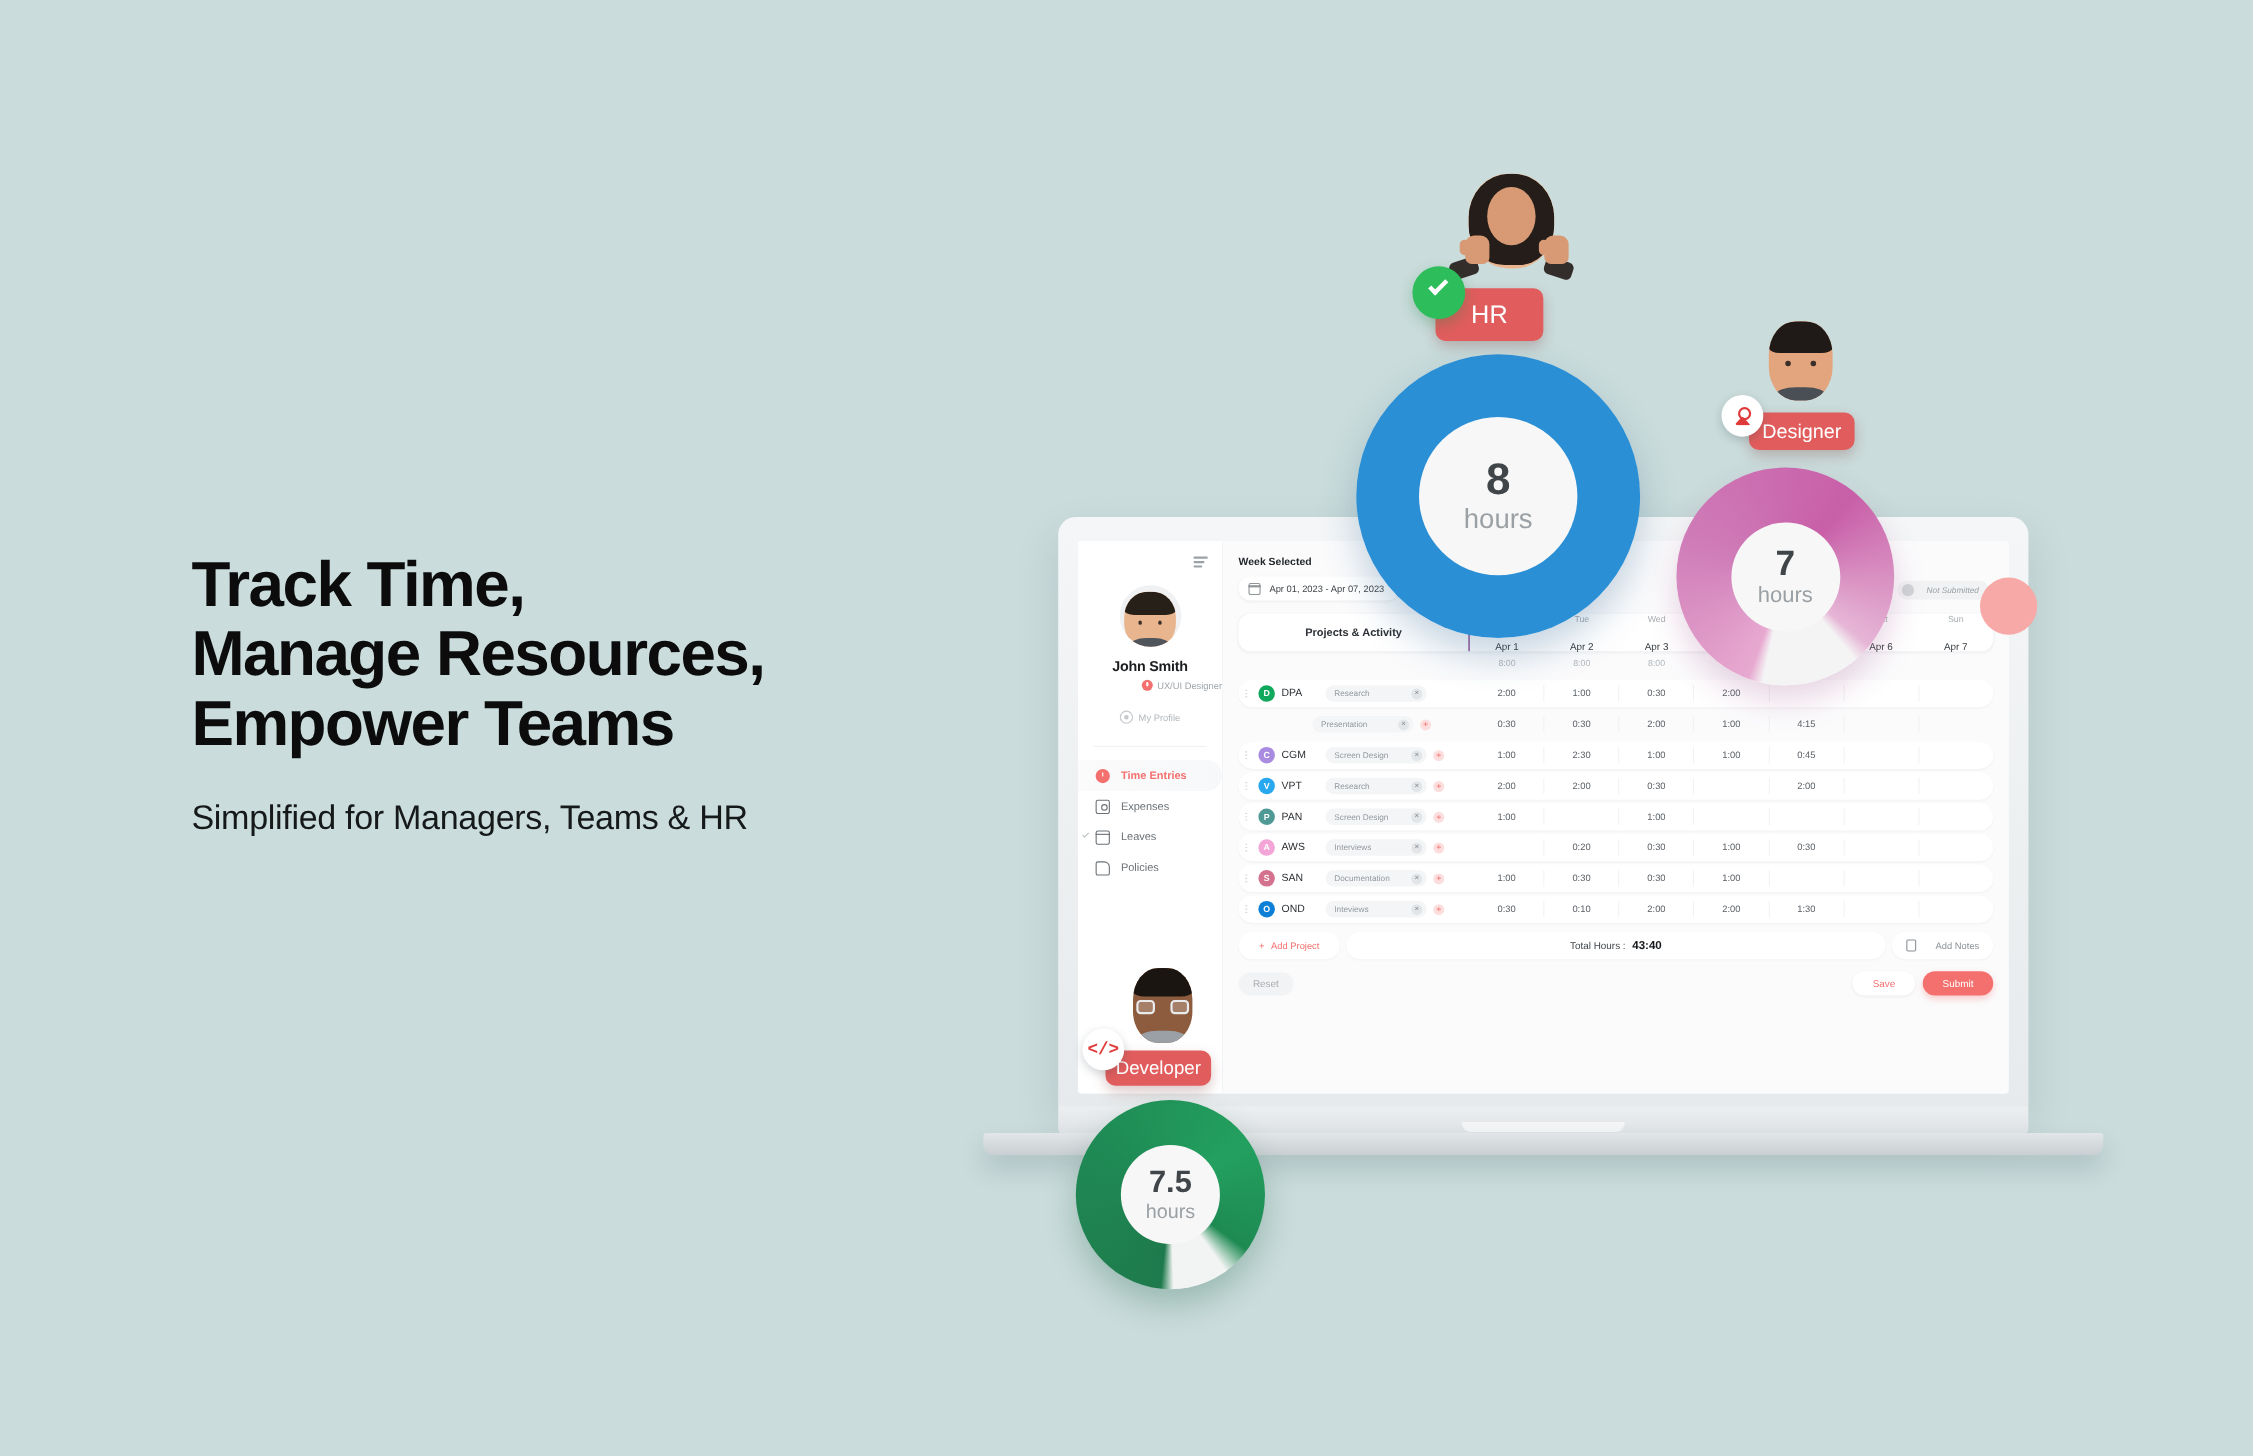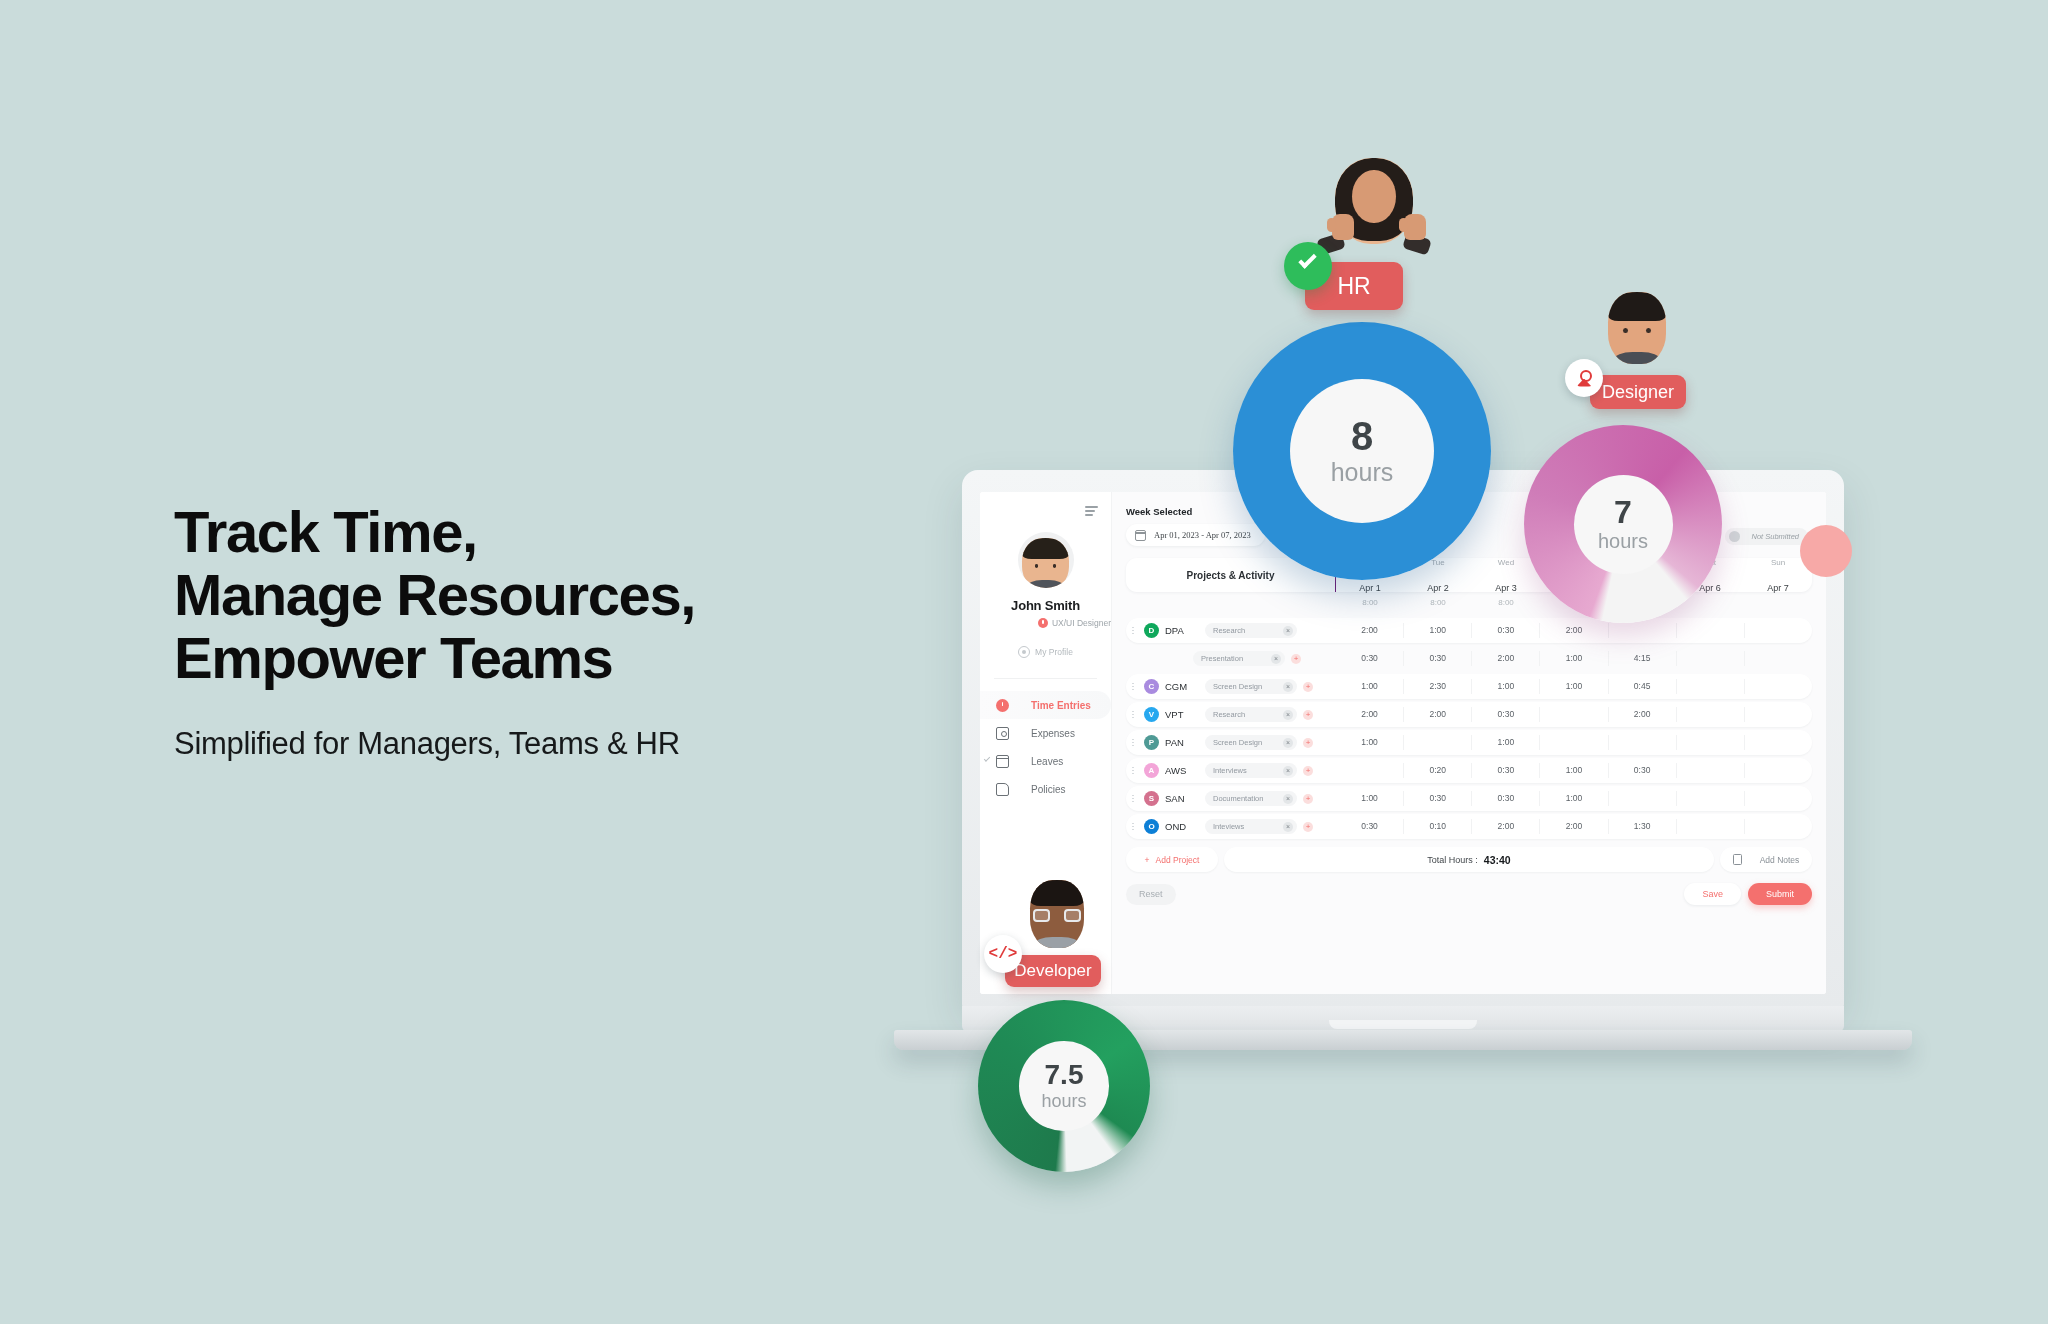--- a/index.html
+++ b/index.html
@@ -139,21 +139,21 @@
     border: 1.2px solid #c4c9cd; position: relative;
   }
   .profile-chip .pc-ic::after{
     content:''; position:absolute; left:50%; top:2.5px; margin-left:-2px;
     width:4px; height:4px; border-radius:50%; background:#c4c9cd;
   }
   .sb-divider{ height:1px; background:#f0f1f2; margin: 16px 14px 0; }
 
   .nav { margin-top: 12px; }
   .nav-item {
-    display: flex; align-items: center; gap: 22px;
+    display: flex; align-items: center; gap: 10px;
     height: 28px; padding-left: 16px;
     font-size: 10px; color: #6b7176; position: relative;
   }
   .nav-item.active {
     color: #f4706e; font-weight: 600;
     background: linear-gradient(90deg,#fbfbfc,#f7f8f9);
     border-radius: 0 14px 14px 0;
   }
   .nav-ic { width: 13px; height: 13px; flex: 0 0 13px; position: relative; }
   .ic-time { border-radius:50%; background:#f4706e; }
@@ -175,21 +175,21 @@
     padding: 14px 14px 0 14px;
     display: flex; flex-direction: column;
     position: relative;
   }
   .week-label { font-size: 9.5px; font-weight: 700; color: #22262a; }
   .week-row { display: flex; align-items: center; gap: 8px; margin-top: 7px; }
   .week-picker {
     display: flex; align-items: center; gap: 8px;
     background: #fff; border-radius: 14px; height: 22px;
     padding: 0 14px 0 9px; box-shadow: 0 1px 3px rgba(30,50,60,0.07);
-    font-size: 8.5px; color: #41464a; font-family: Liberation Serif, serif;
+    font-size: 8.5px; color: #41464a;
   }
   .cal-ic {
     width: 11px; height: 11px; border: 1.2px solid #8e9498; border-radius: 2px; position: relative;
   }
   .cal-ic::before{ content:''; position:absolute; left:-1.2px; right:-1.2px; top:1.8px; height:1.3px; background:#8e9498; }
   .nav-circ {
     width: 21px; height: 21px; border-radius: 50%;
     background: #f7a9a7; display:flex; align-items:center; justify-content:center;
   }
   .nav-circ span {

